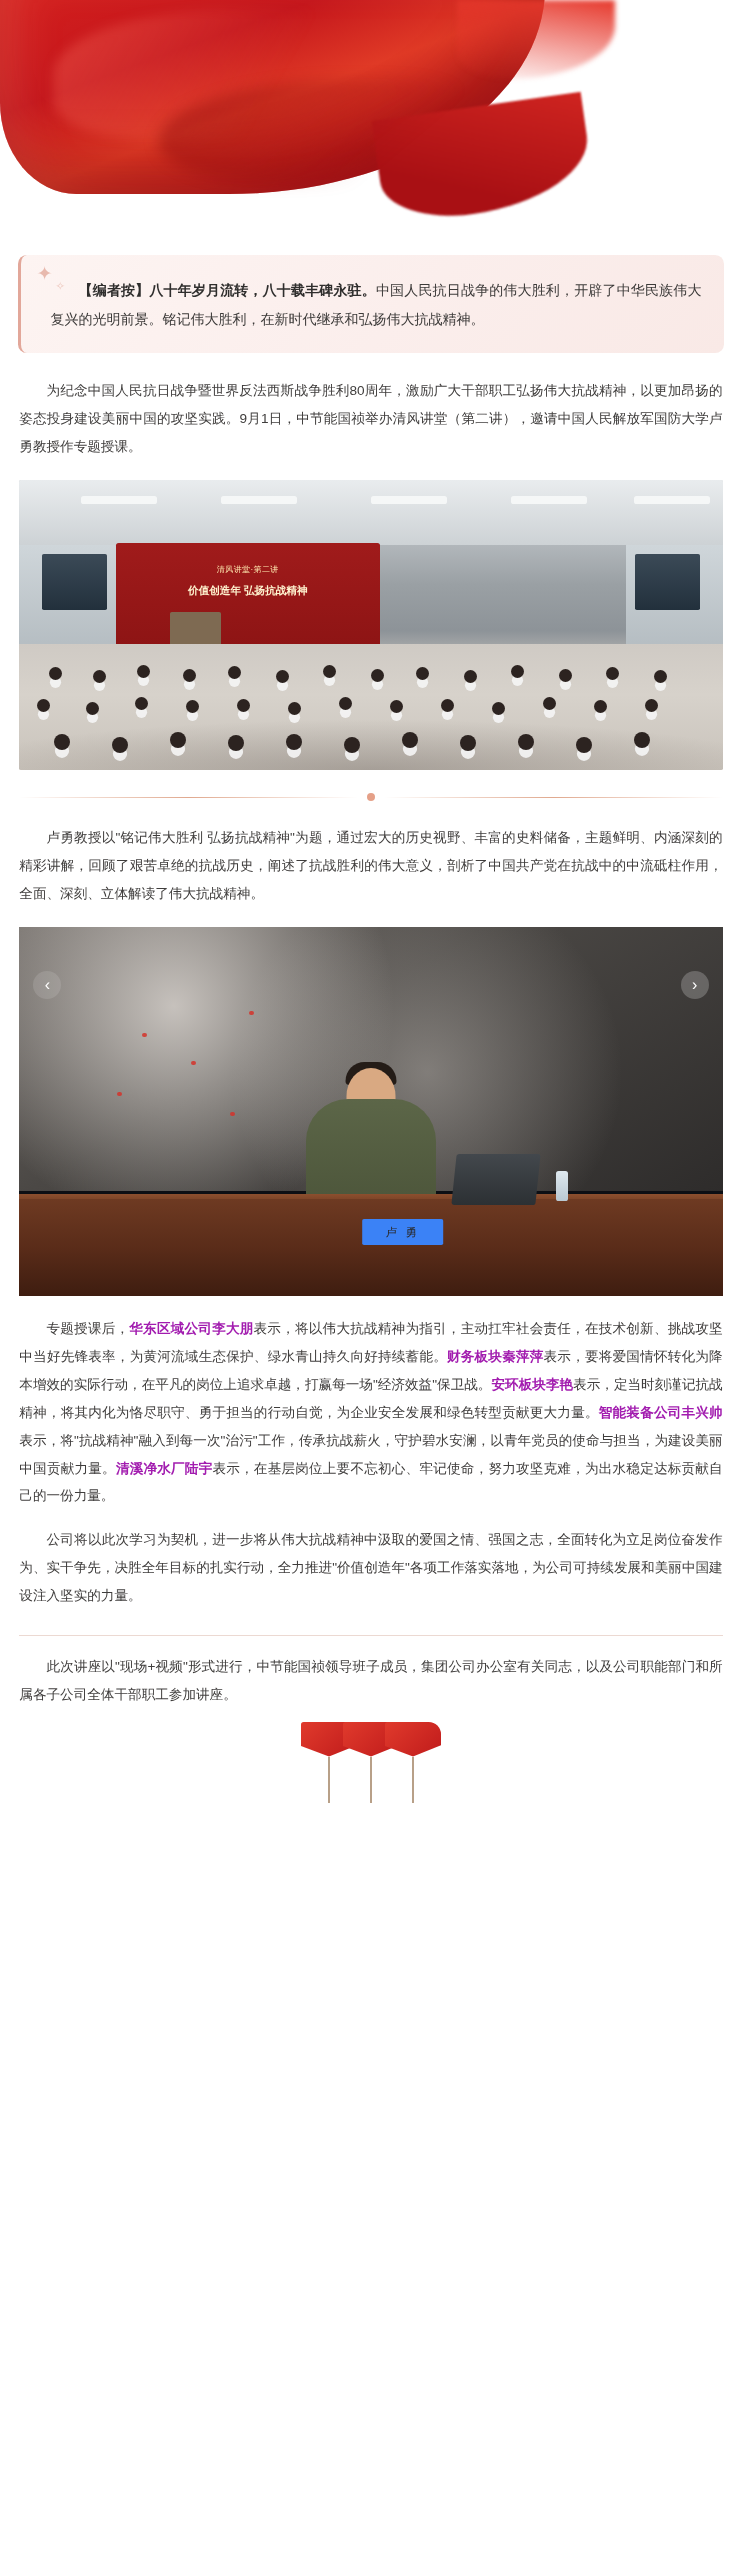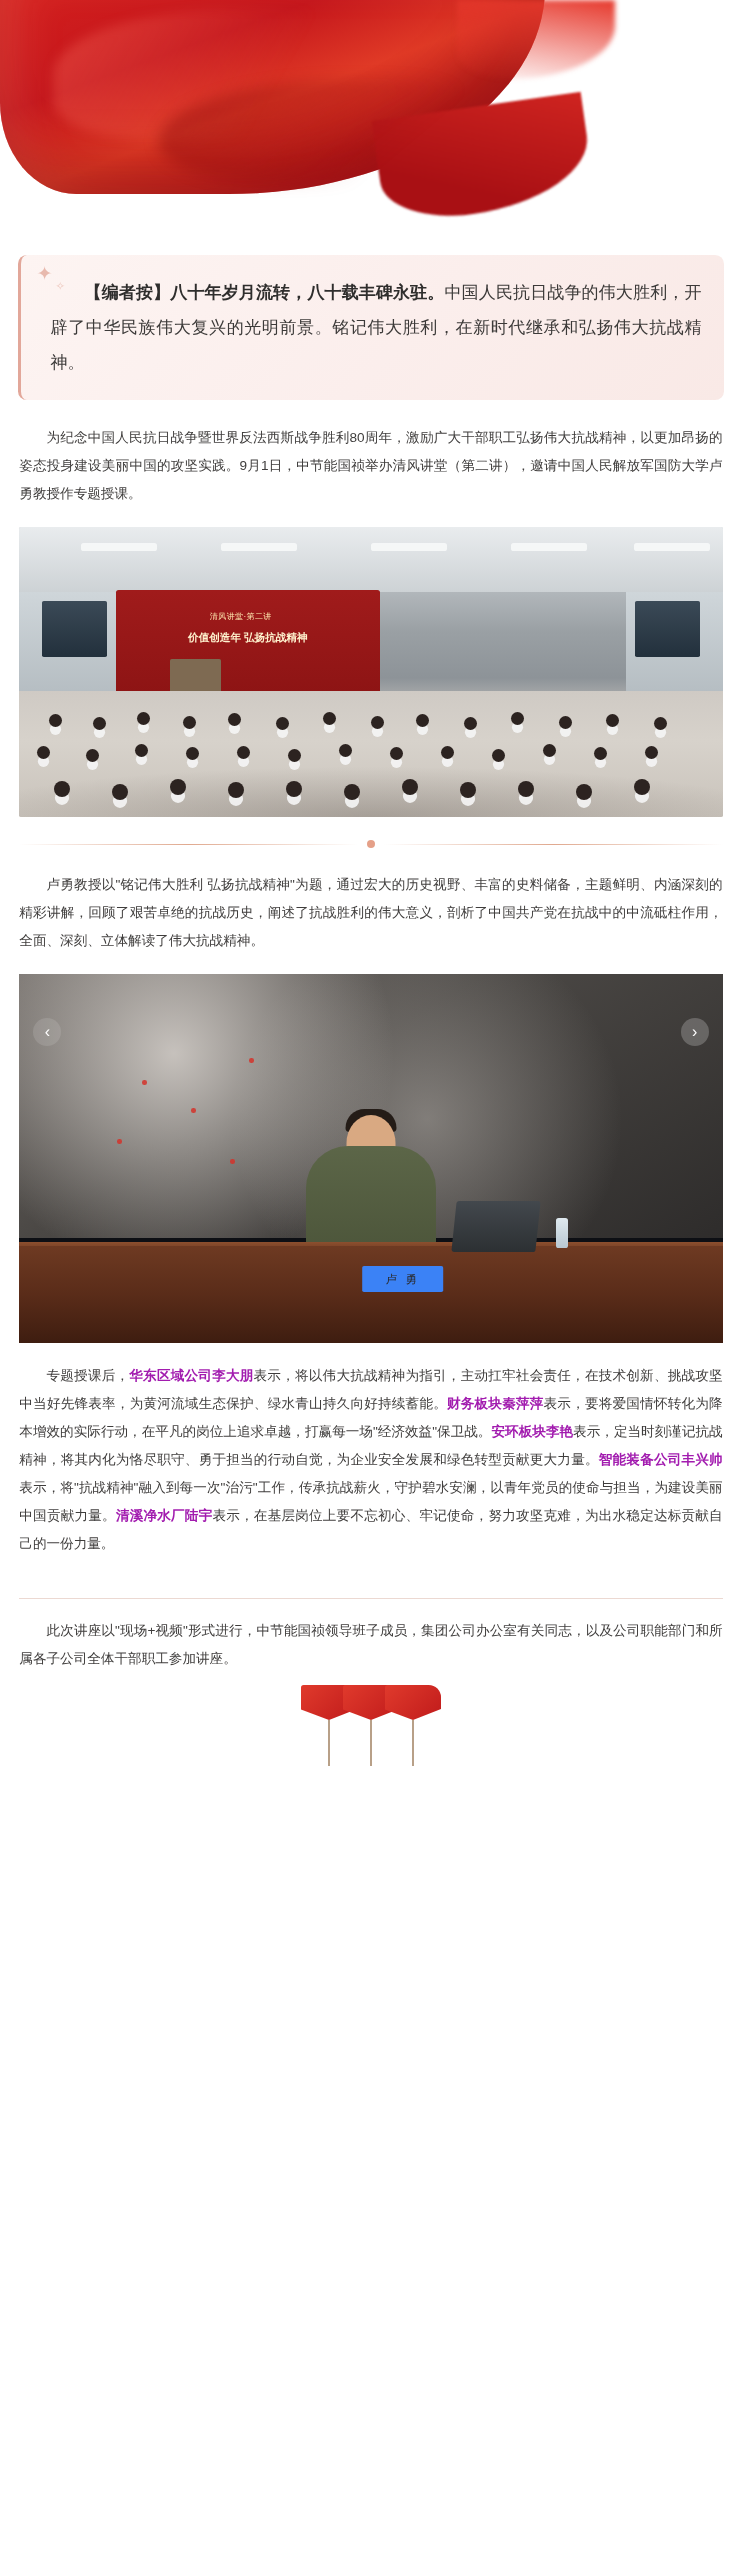--- a/index.html
+++ b/index.html
@@ -85,21 +85,21 @@
     line-height: 1;
   }
   .editor-card .sparkle-sm {
     position: absolute;
     top: 26px; left: 35px;
     color: #eec9bf;
     font-size: 11.4px;
     line-height: 1;
   }
   .editor-text {
-    font-size: 17px;
+    font-size: 14px;
     line-height: 2.05;
     color: #3c3a39;
     text-align: justify;
     text-indent: 2em;
   }
   .editor-text b { font-weight: bold; color: #2f2e2d; }
 
   
   .section { padding: 0 19.3px; }
   p.body {
@@ -154,21 +154,21 @@
     background: #f6f8f8; border-radius: 2.6px; opacity: .92;
   }
   .photo1 .stage {
     position: absolute;
     top: 63px; left: 97px;
     width: 264px; height: 106px;
     background: linear-gradient(180deg, #a01b1b 0%, #8d1414 100%);
     border-radius: 2.6px;
   }
   .photo1 .stage-title {
-    position: absolute; top: 84px; left: 116px; width: 211px;
+    position: absolute; top: 84px; left: 123px; width: 211px;
     text-align: center; color: #ffe9b0; font-size: 8px; letter-spacing: 0.4px;
   }
   .photo1 .stage-sub {
     position: absolute; top: 104px; left: 114px; width: 229px;
     text-align: center; color: #fff3cf; font-size: 10.6px; font-weight: bold;
   }
   .photo1 .podium {
     position: absolute; top: 132px; left: 151px; width: 51px; height: 39px;
     background: #7e6a52; border-radius: 1.8px;
   }
@@ -439,20 +439,21 @@
   <div class="arrow-right">›</div>
 </div>
 
 <div class="gap-22"></div>
 
 <div class="section">
   <p class="body"><span>专题授课后，</span><b>华东区域公司李大朋</b><span>表示，将以伟大抗战精神为指引，主动扛牢社会责任，在技术创新、挑战攻坚中当好先锋表率，为黄河流域生态保护、绿水青山持久向好持续蓄能。</span><b>财务板块秦萍萍</b><span>表示，要将爱国情怀转化为降本增效的实际行动，在平凡的岗位上追求卓越，打赢每一场"经济效益"保卫战。</span><b>安环板块李艳</b><span>表示，定当时刻谨记抗战精神，将其内化为恪尽职守、勇于担当的行动自觉，为企业安全发展和绿色转型贡献更大力量。</span><b>智能装备公司丰兴帅</b><span>表示，将"抗战精神"融入到每一次"治污"工作，传承抗战薪火，守护碧水安澜，以青年党员的使命与担当，为建设美丽中国贡献力量。</span><b>清溪净水厂陆宇</b><span>表示，在基层岗位上要不忘初心、牢记使命，努力攻坚克难，为出水稳定达标贡献自己的一份力量。</span></p>
 
   <div class="gap-18"></div>
 
+  <p class="body">公司将以此次学习为契机，进一步将从伟大抗战精神中汲取的爱国之情、强国之志，全面转化为立足岗位奋发作为、实干争先，决胜全年目标的扎实行动，全力推进"价值创造年"各项工作落实落地，为公司可持续发展和美丽中国建设注入坚实的力量。</p>
 </div>
 
 <div class="gap-28"></div>
 
 <div class="footer-note">
   <p>此次讲座以"现场+视频"形式进行，中节能国祯领导班子成员，集团公司办公室有关同志，以及公司职能部门和所属各子公司全体干部职工参加讲座。</p>
 </div>
 
 <div class="bottom-flags">
   <div class="bf bf-left">

